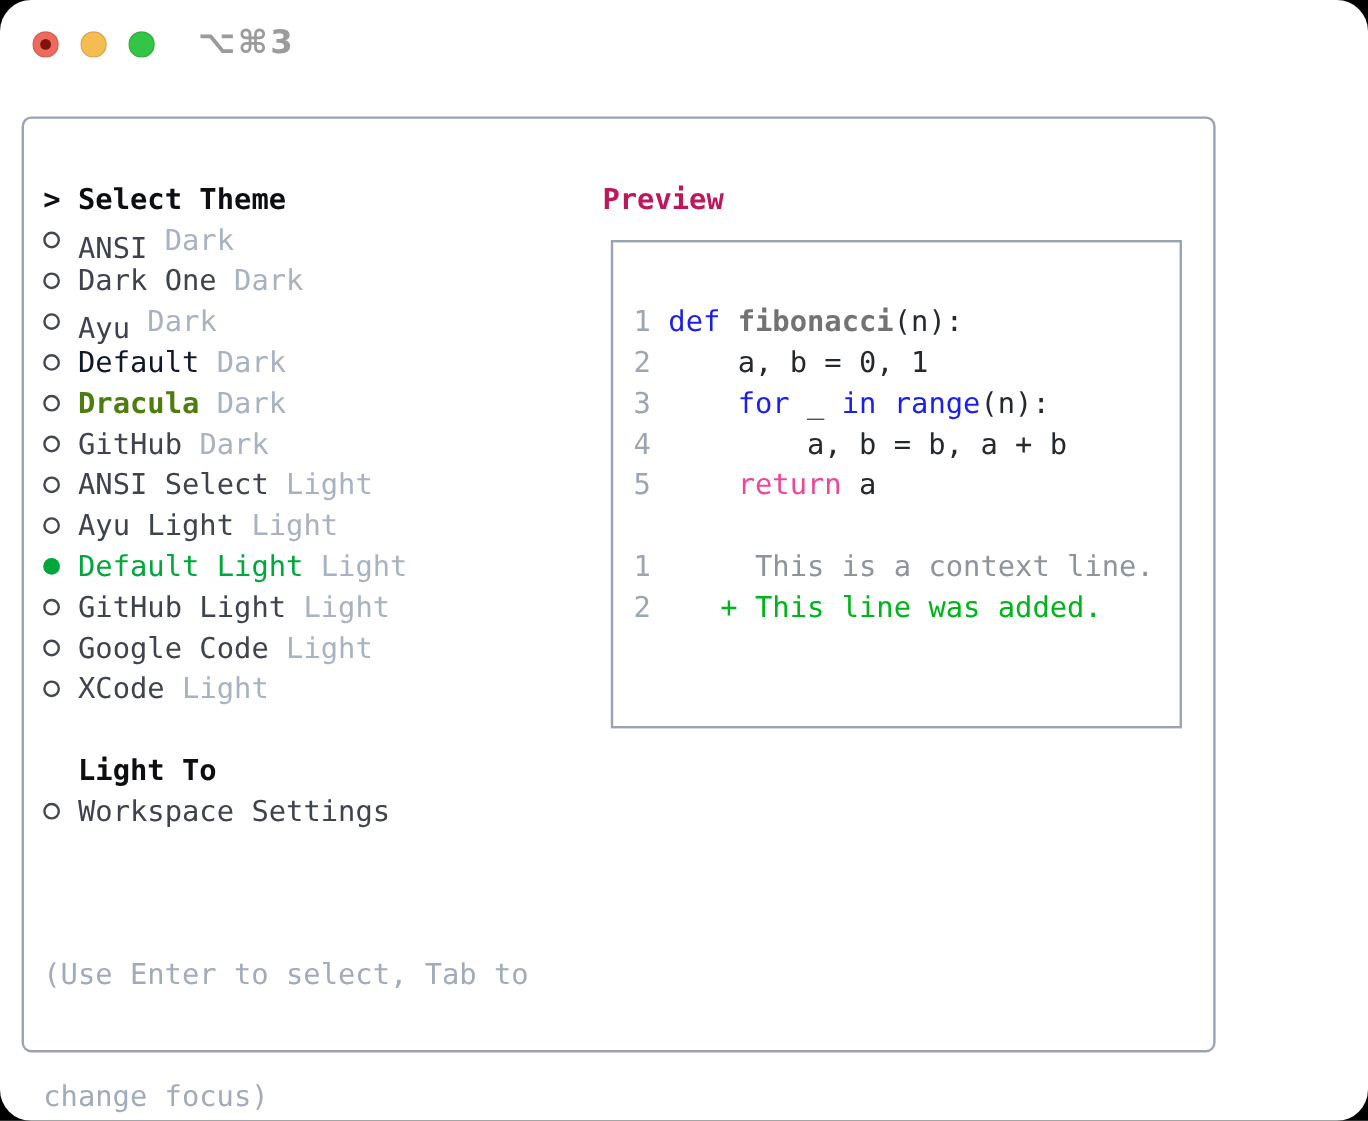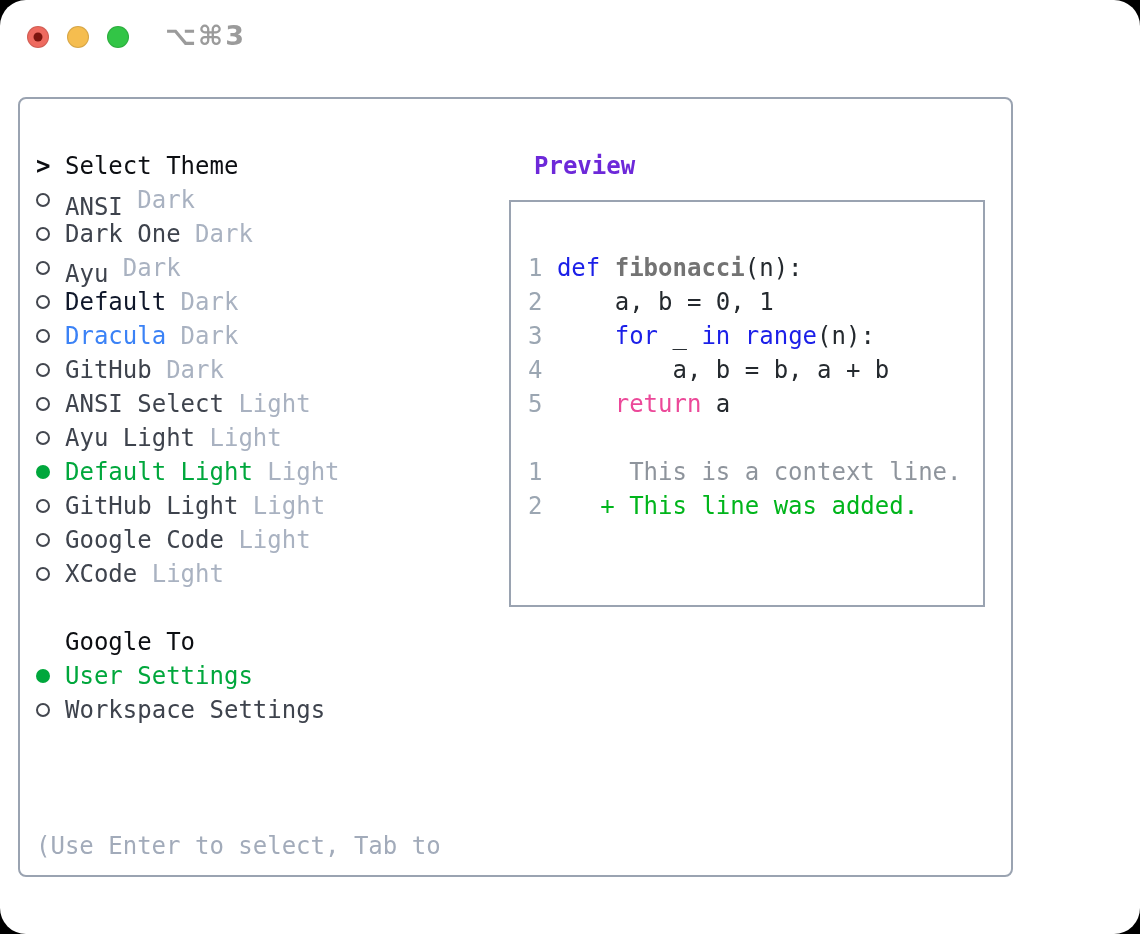--- a/index.html
+++ b/index.html
@@ -62,21 +62,21 @@
     flex:0 0 29px; width:29px;
     display:flex; align-items:center;
   }
   .prompt-char { font-weight:bold; font-size:24px; }
   .radio {
     width:14px; height:14px; border-radius:50%;
     box-sizing:border-box;
     border:2px solid #43474f;
   }
   .radio.filled { border:none; }
-  .heading { font-weight:normal; }
+  .heading { font-weight:bold; }
   .help-block {
     margin-top:34px;
     font-size:24px; line-height:34px;
     white-space:pre;
   }
   
   .preview-heading {
     position:absolute; left:482px; top:50px;
     height:34px; display:flex; align-items:center;
     font-size:24px; font-weight:bold;
@@ -113,48 +113,47 @@
     <div class="left-col">
       <div class="row">
         <span class="icon-cell prompt-char" style="color: rgb(12, 14, 18);">&gt;</span>
         <span class="heading" style="color: rgb(12, 14, 18);">Select Theme</span>
       </div>
       <div id="theme-rows">
           <div class="row"><span class="icon-cell"><span class="radio" style="border-color: rgb(67, 71, 79);"></span></span><span style="color: rgb(62, 67, 77); margin-top: 13px;">ANSI</span><span style="color: rgb(169, 178, 193);"> Dark</span></div>
           <div class="row"><span class="icon-cell"><span class="radio" style="border-color: rgb(67, 71, 79);"></span></span><span style="color: rgb(62, 67, 77);">Dark One</span><span style="color: rgb(169, 178, 193);"> Dark</span></div>
           <div class="row"><span class="icon-cell"><span class="radio" style="border-color: rgb(67, 71, 79);"></span></span><span style="color: rgb(62, 67, 77); margin-top: 12px;">Ayu</span><span style="color: rgb(169, 178, 193);"> Dark</span></div>
           <div class="row"><span class="icon-cell"><span class="radio" style="border-color: rgb(67, 71, 79);"></span></span><span style="color: #0f172a;">Default</span><span style="color: rgb(169, 178, 193);"> Dark</span></div>
-          <div class="row"><span class="icon-cell"><span class="radio" style="border-color: rgb(67, 71, 79);"></span></span><span style="color: #3b82f6;">Dracula</span><span style="color: rgb(169, 178, 193);"> Dark</span></div>
+          <div class="row"><span class="icon-cell"><span class="radio" style="border-color: rgb(67, 71, 79);"></span></span><span style="color: #4d7c0f; font-weight: bold;">Dracula</span><span style="color: rgb(169, 178, 193);"> Dark</span></div>
           <div class="row"><span class="icon-cell"><span class="radio" style="border-color: rgb(67, 71, 79);"></span></span><span style="color: rgb(62, 67, 77);">GitHub</span><span style="color: rgb(169, 178, 193);"> Dark</span></div>
           <div class="row"><span class="icon-cell"><span class="radio" style="border-color: rgb(67, 71, 79);"></span></span><span style="color: rgb(62, 67, 77);">ANSI Select</span><span style="color: rgb(169, 178, 193);"> Light</span></div>
           <div class="row"><span class="icon-cell"><span class="radio" style="border-color: rgb(67, 71, 79);"></span></span><span style="color: rgb(62, 67, 77);">Ayu Light</span><span style="color: rgb(169, 178, 193);"> Light</span></div>
           <div class="row"><span class="icon-cell"><span class="radio filled" style="background: rgb(0, 167, 60);"></span></span><span style="color: rgb(0, 167, 60);">Default Light</span><span style="color: rgb(169, 178, 193);"> Light</span></div>
           <div class="row"><span class="icon-cell"><span class="radio" style="border-color: rgb(67, 71, 79);"></span></span><span style="color: rgb(62, 67, 77);">GitHub Light</span><span style="color: rgb(169, 178, 193);"> Light</span></div>
           <div class="row"><span class="icon-cell"><span class="radio" style="border-color: rgb(67, 71, 79);"></span></span><span style="color: rgb(62, 67, 77);">Google Code</span><span style="color: rgb(169, 178, 193);"> Light</span></div>
           <div class="row"><span class="icon-cell"><span class="radio" style="border-color: rgb(67, 71, 79);"></span></span><span style="color: rgb(62, 67, 77);">XCode</span><span style="color: rgb(169, 178, 193);"> Light</span></div>
         </div>
 
       <div class="spacer"></div>
 
       <div class="row">
         <span class="icon-cell"></span>
-        <span class="heading" style="color: rgb(12, 14, 18);">Google To</span>
+        <span class="heading" style="color: rgb(12, 14, 18);">Light To</span>
       </div>
       <div id="apply-rows">
-          <div class="row"><span class="icon-cell"><span class="radio filled" style="background: rgb(0, 167, 60);"></span></span><span style="color: rgb(0, 167, 60);">User Settings</span></div>
           <div class="row"><span class="icon-cell"><span class="radio" style="border-color: rgb(67, 71, 79);"></span></span><span style="color: rgb(62, 67, 77);">Workspace Settings</span></div>
         </div>
 
       <div class="help-block" style="color: rgb(162, 171, 186);">
         <div>(Use Enter to select, Tab to</div>
         <div>change focus)</div>
       </div>
     </div>
 
-    <div class="preview-heading" style="color: #6d28d9; margin-left: 32px;">Preview</div>
+    <div class="preview-heading" style="color: #be185d;">Preview</div>
     <div class="preview-box" id="preview-box" style="border-color: rgb(154, 163, 177);">
         <div class="pline"><span style="color: rgb(155, 166, 178);">1 </span><span style="color: rgb(27, 31, 232);">def </span><span style="color: #737373; font-weight: bold;">fibonacci</span><span style="color: rgb(36, 41, 46);">(n):</span></div>
         <div class="pline"><span style="color: rgb(155, 166, 178);">2 </span><span style="color: rgb(36, 41, 46);">    a, b = 0, 1</span></div>
         <div class="pline"><span style="color: rgb(155, 166, 178);">3 </span><span style="color: rgb(36, 41, 46);">    </span><span style="color: rgb(27, 31, 232);">for</span><span style="color: rgb(36, 41, 46);"> _ </span><span style="color: rgb(27, 31, 232);">in</span><span style="color: rgb(36, 41, 46);"> </span><span style="color: rgb(27, 31, 232);">range</span><span style="color: rgb(36, 41, 46);">(n):</span></div>
         <div class="pline"><span style="color: rgb(155, 166, 178);">4 </span><span style="color: rgb(36, 41, 46);">        a, b = b, a + b</span></div>
         <div class="pline"><span style="color: rgb(155, 166, 178);">5 </span><span style="color: rgb(36, 41, 46);">    </span><span style="color: #ec4899;">return</span><span style="color: rgb(36, 41, 46);"> a</span></div>
         <div class="pline"></div>
         <div class="pline"><span style="color: rgb(155, 166, 178);">1    </span><span style="color: rgb(142, 148, 156);">  </span><span style="color: rgb(142, 148, 156);">This is a context line.</span></div>
         <div class="pline"><span style="color: rgb(155, 166, 178);">2    </span><span style="color: rgb(0, 181, 27);">+ </span><span style="color: rgb(0, 181, 27);">This line was added.</span></div>
       </div>

